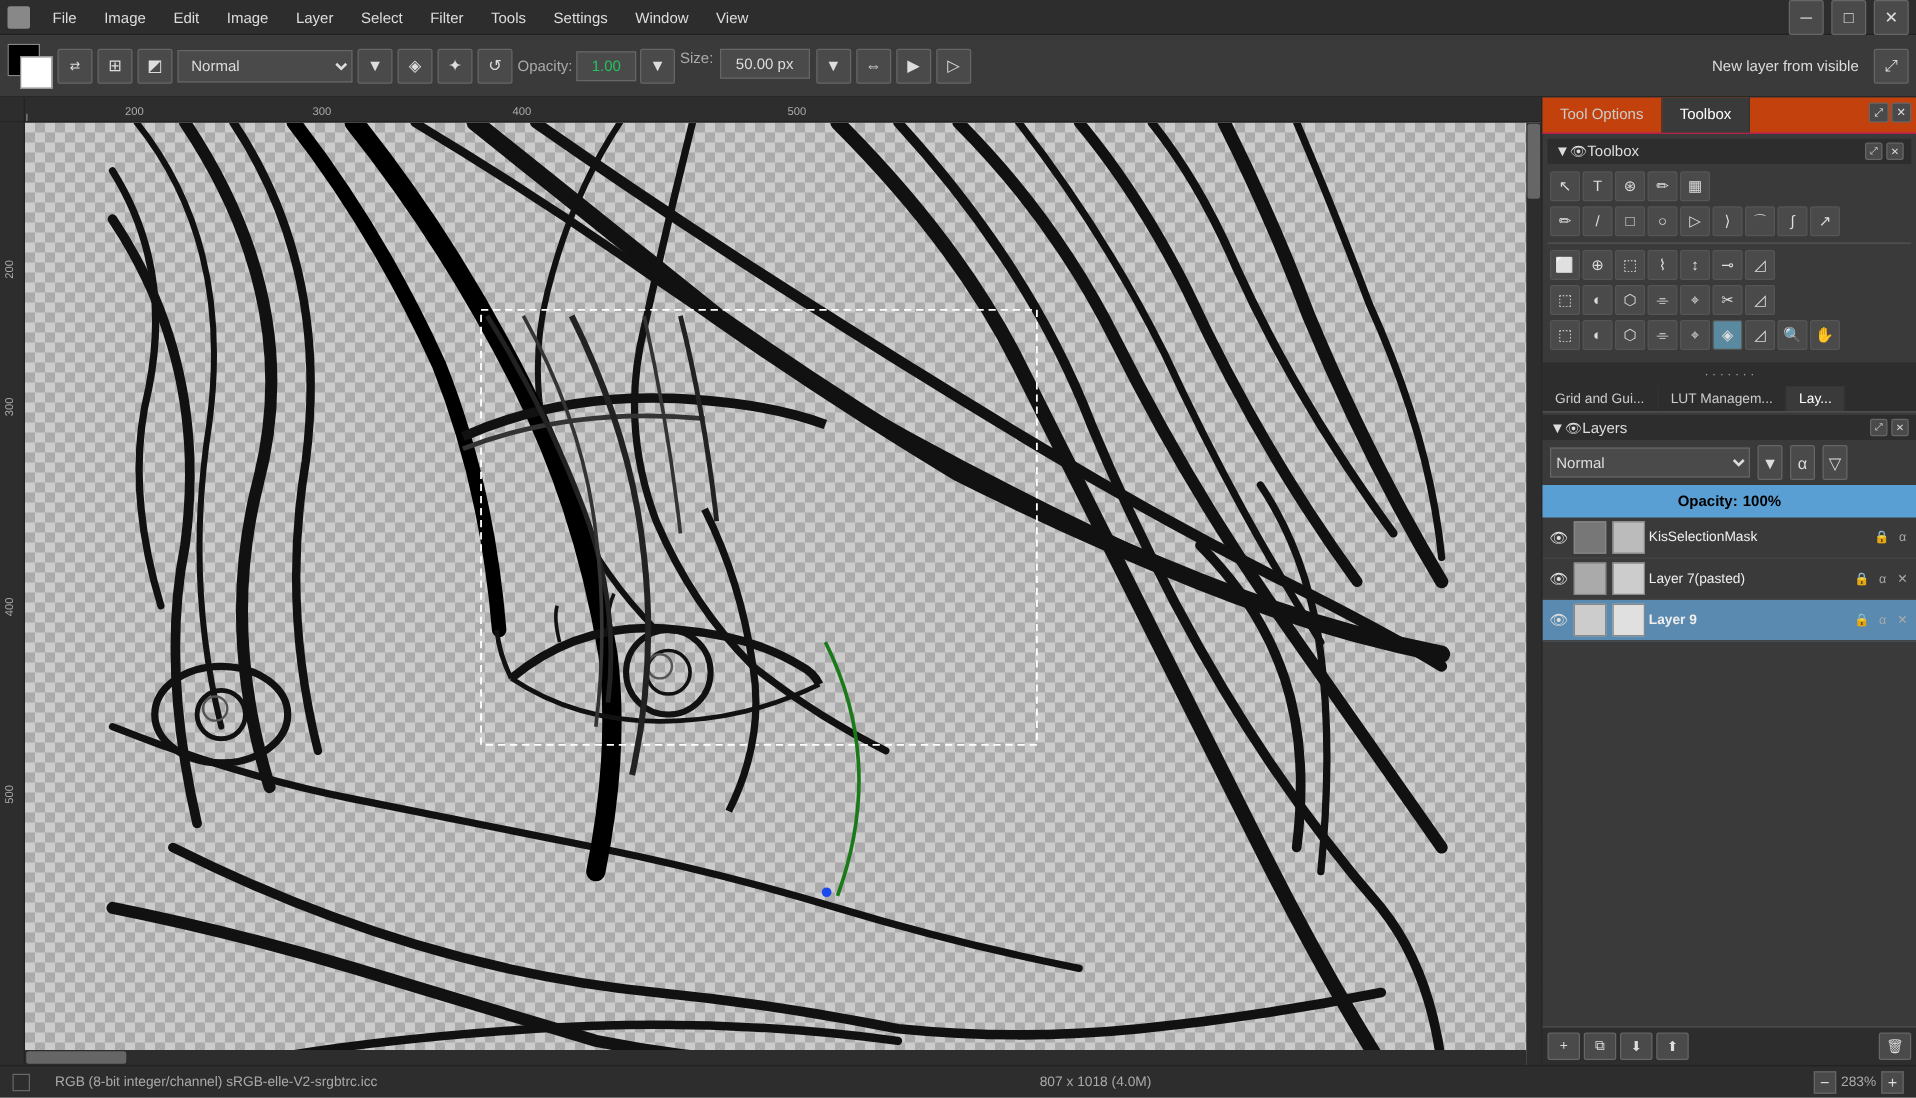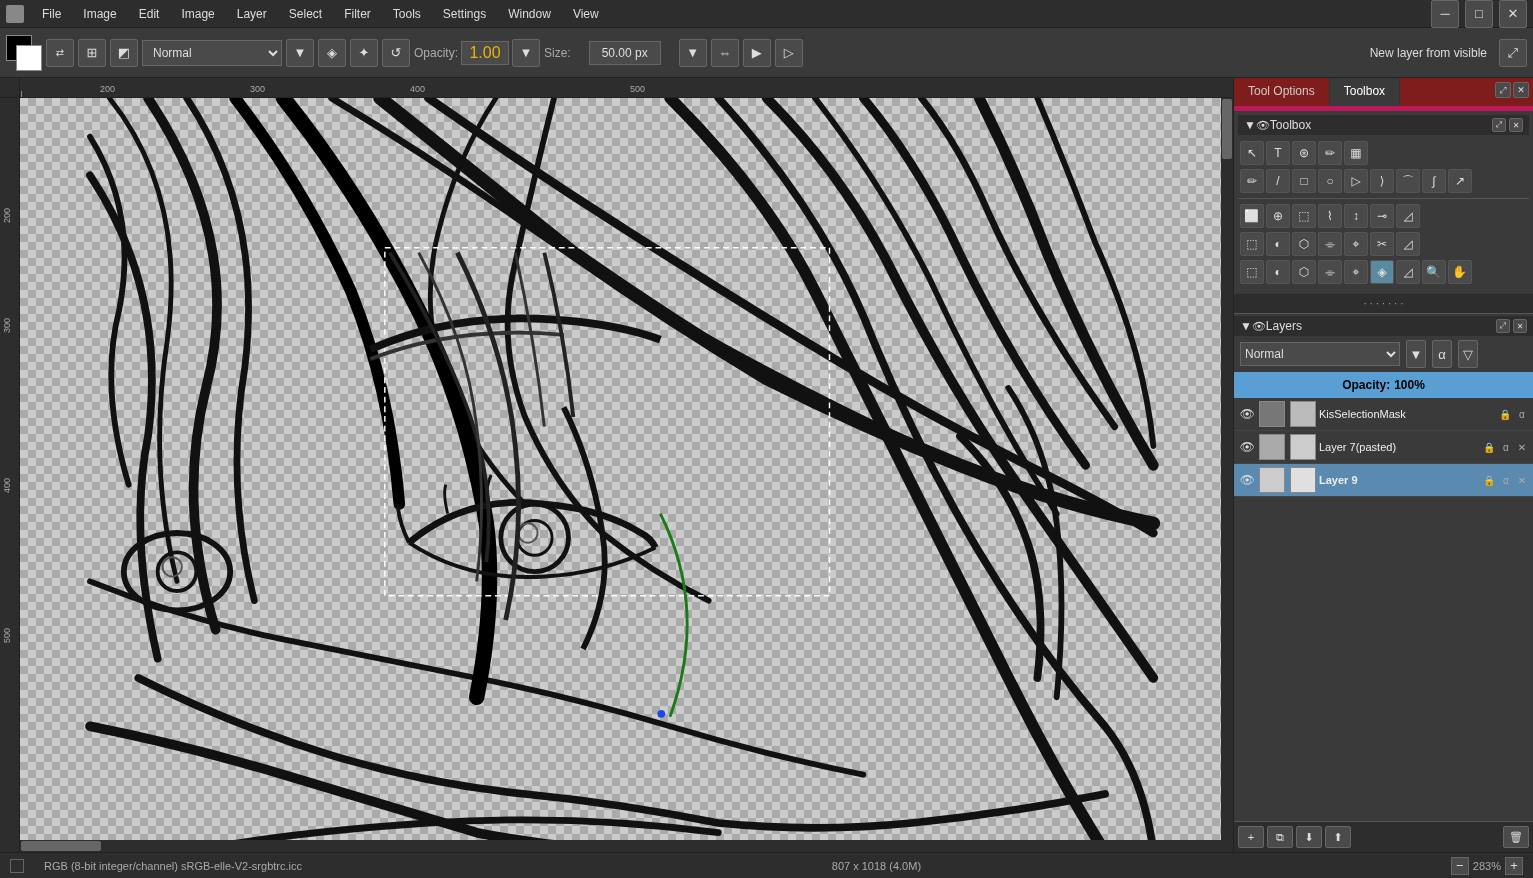--- a/index.html
+++ b/index.html
@@ -14,37 +14,37 @@
     
     #toolbar {
       display: flex; align-items: center; background: #3a3a3a; height: 50px; padding: 0 6px; gap: 4px; border-bottom: 1px solid #222;
     }
     .tool-swatch { width: 36px; height: 36px; position: relative; cursor: pointer; }
     .swatch-fg { width: 26px; height: 26px; background: #000; position: absolute; top: 0; left: 0; border: 1px solid #888; }
     .swatch-bg { width: 26px; height: 26px; background: #fff; position: absolute; bottom: 0; right: 0; border: 1px solid #888; }
     .tool-btn { width: 28px; height: 28px; background: #4a4a4a; border: 1px solid #666; color: #ddd; cursor: pointer; display: flex; align-items: center; justify-content: center; font-size: 13px; border-radius: 2px; }
     .mode-select { background: #4a4a4a; border: 1px solid #666; color: #ddd; height: 26px; padding: 0 6px; font-size: 12px; cursor: pointer; width: 140px; }
     .opacity-box { display: flex; align-items: center; gap: 3px; color: #ddd; font-size: 12px; }
-    .opacity-input { background: #4a4a4a; border: 1px solid #666; color: #eab308; width: 48px; height: 24px; text-align: center; font-size: 16px; }
-    .size-box { display: flex; align-items: center; gap: 18px; }
+    .opacity-input { background: #4a4a4a; border: 1px solid #666; color: #22c55e; width: 48px; height: 24px; text-align: center; font-size: 12px; }
+    .size-box { display: flex; align-items: flex-start; gap: 5px; }
     .size-input { background: #4a4a4a; border: 1px solid #666; color: #ddd; width: 72px; height: 24px; text-align: center; font-size: 12px; }
     .toolbar-label { color: #aaa; font-size: 12px; }
     .toolbar-right-label { margin-left: auto; color: #ddd; font-size: 12px; }
 
     
     #main { display: flex; height: calc(878px - 28px - 50px - 26px); }
 
     
     #canvas-container { flex: 1; background: #555; overflow: hidden; position: relative; }
 
     
     #right-panel { width: 300px; background: #3a3a3a; border-left: 1px solid #222; display: flex; flex-direction: column; }
 
     
-    #panel-tabs { display: flex; background: #7f1d1d; border-bottom: 5px solid #be185d; }
+    #panel-tabs { display: flex; background: #c2410c; border-bottom: 1px solid #be185d; }
     .panel-tab { padding: 6px 14px; font-size: 12px; color: #ccc; cursor: pointer; border-right: 1px solid #333; }
     .panel-tab.active { background: #3a3a3a; color: #fff; border-bottom: 2px solid #3a3a3a; }
 
     
     #toolbox-panel { padding: 4px; }
     .toolbox-header { display: flex; align-items: center; justify-content: space-between; background: #2d2d2d; padding: 3px 6px; font-size: 12px; color: #ddd; margin-bottom: 4px; }
     .toolbox-grid { display: flex; flex-wrap: wrap; gap: 2px; padding: 2px; }
     .tb-btn { width: 24px; height: 24px; background: #4a4a4a; border: 1px solid #555; color: #ddd; display: flex; align-items: center; justify-content: center; font-size: 12px; cursor: pointer; border-radius: 2px; }
     .tb-btn.active { background: #5a8a9f; }
     .toolbox-divider { width: 100%; height: 1px; background: #555; margin: 3px 0; }
@@ -348,20 +348,25 @@
         <div class="tb-btn">◿</div>
         <div class="tb-btn">🔍</div>
         <div class="tb-btn">✋</div>
       </div>
     </div>
 
     <div style="margin-top:4px;">
       <div style="display:flex;gap:1px;background:#2d2d2d;padding:2px;">
         <div style="font-size:10px;color:#aaa;padding:2px 0;text-align:center;width:100%;">· · · · · · ·</div>
       </div>
+      <div class="layers-tabs">
+        <div class="layers-tab">Grid and Gui...</div>
+        <div class="layers-tab">LUT Managem...</div>
+        <div class="layers-tab active">Lay...</div>
+      </div>
     </div>
 
     <div id="layers-section">
       <div class="layers-header">
         <span>▼</span>
         <span style="font-size:11px;">👁</span>
         <span>Layers</span>
         <span style="margin-left:auto;display:flex;gap:3px;">
           <span class="tool-btn" style="width:14px;height:14px;font-size:8px;">⤢</span>
           <span class="tool-btn" style="width:14px;height:14px;font-size:8px;">✕</span>

